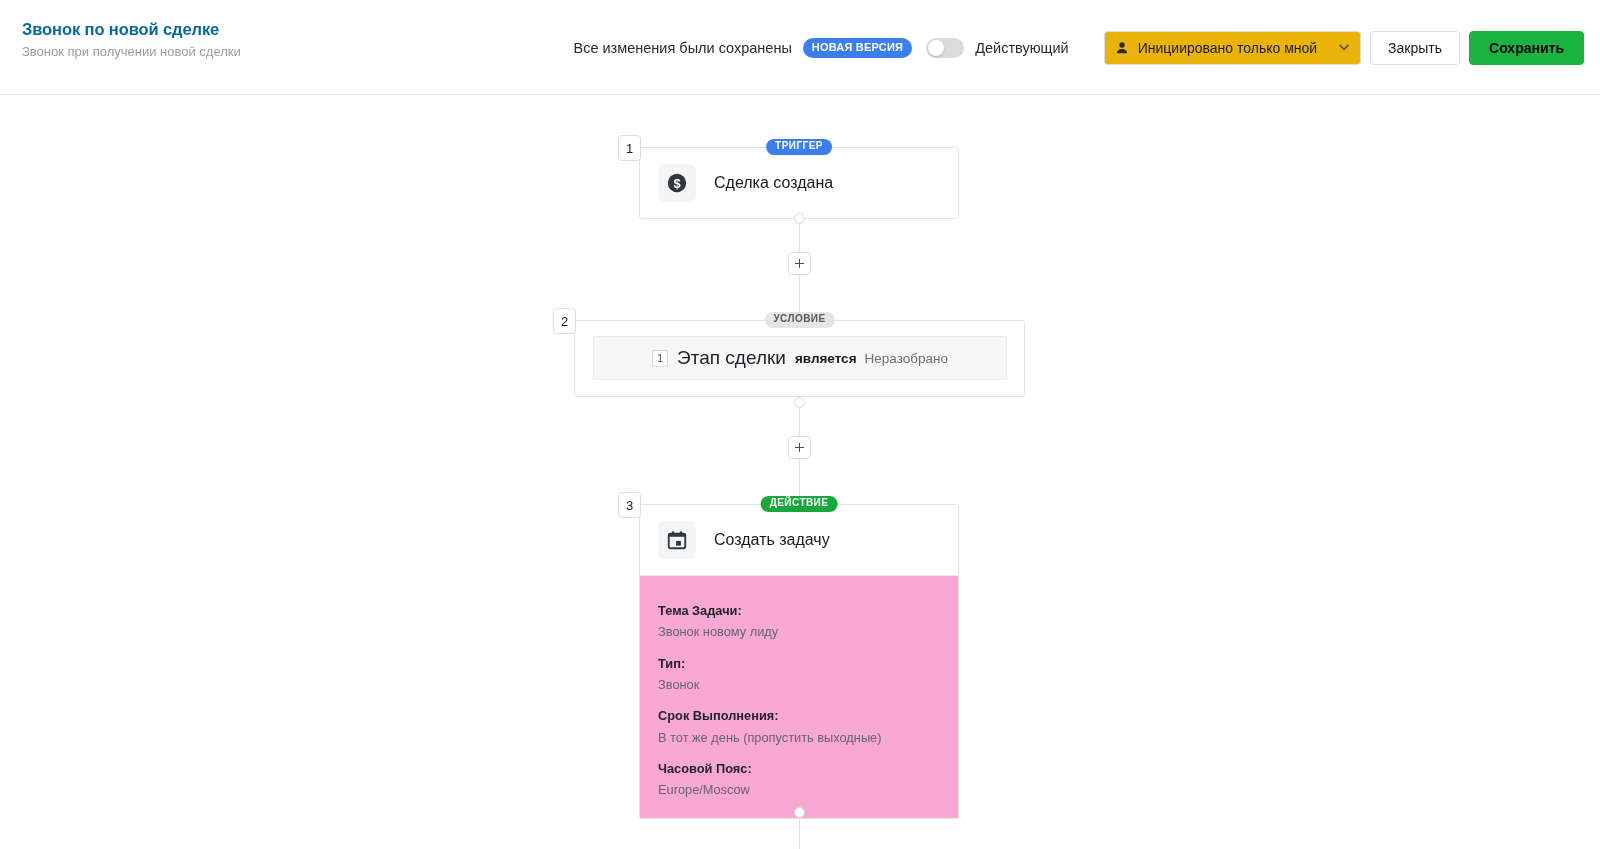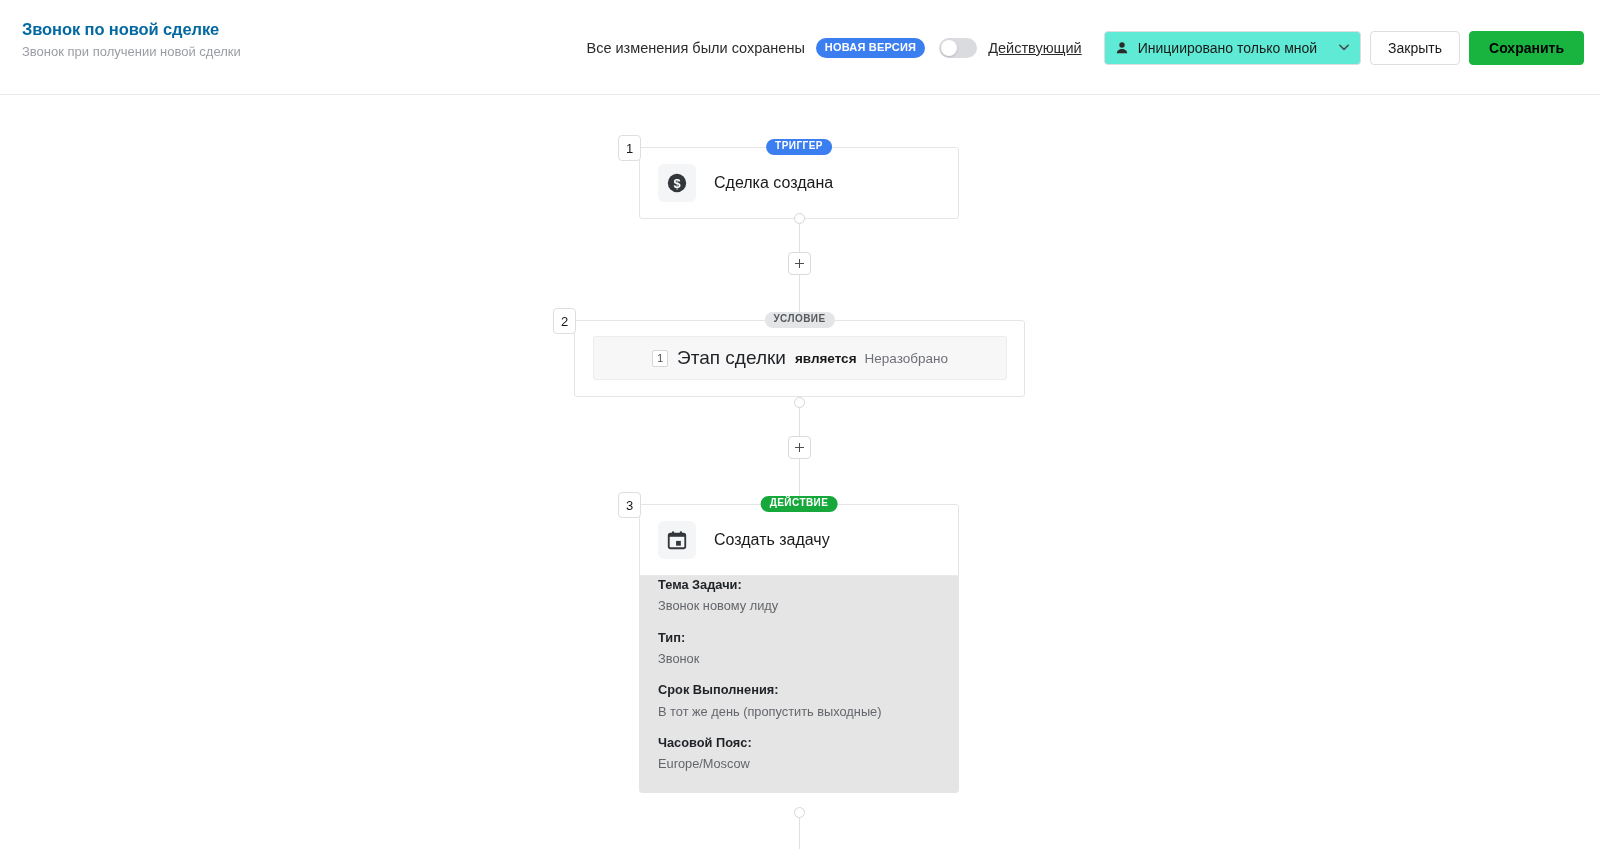--- a/index.html
+++ b/index.html
@@ -79,31 +79,30 @@
     position: absolute;
     left: 2px; top: 2px;
     width: 16px; height: 16px;
     border-radius: 50%;
     background: #ffffff;
     box-shadow: 0 1px 2px rgba(0,0,0,0.18);
   }
   .active-text {
     font-size: 14.5px;
     color: #2b2b2b;
-    margin-right: 22px;
+    margin-right: 35px;
     white-space: nowrap;
-    text-decoration: underline;
   }
   .select-btn {
     display: inline-flex;
     align-items: center;
     height: 34px;
     border: 1px solid #dcdee1;
     border-radius: 4px;
-    background: #5eead4;
+    background: #eab308;
     padding: 0 11px 0 10px;
     margin-right: 9px;
     cursor: pointer;
   }
   .select-btn .person-icon { margin-right: 9px; display: flex; }
   .select-btn .sel-label {
     font-size: 14px;
     color: #1a1a1a;
     white-space: nowrap;
     margin-right: 22px;
@@ -262,22 +261,22 @@
     justify-content: center;
     margin-right: 9px;
   }
   .cond-field { font-size: 19px; color: #1f2226; }
   .cond-op    { font-size: 13.5px; color: #1a1a1a; font-weight: bold; margin: 0 8px 0 9px; }
   .cond-val   { font-size: 13.5px; color: #6d7076; }
 
   
   .detail-panel {
     border-top: 1px solid #e9eaec;
-    background: #e5e5e5;
-    padding: 1px 0 20px 0;
+    background: #f9a8d4;
+    padding: 27px 0 20px 0;
   }
   .detail-group { padding: 0 18px; margin-bottom: 16px; }
   .detail-group:last-child { margin-bottom: 0; }
   .detail-key {
     font-size: 12.8px;
     font-weight: bold;
     color: #1f2226;
     margin-bottom: 6px;
     line-height: 1.2;
   }

